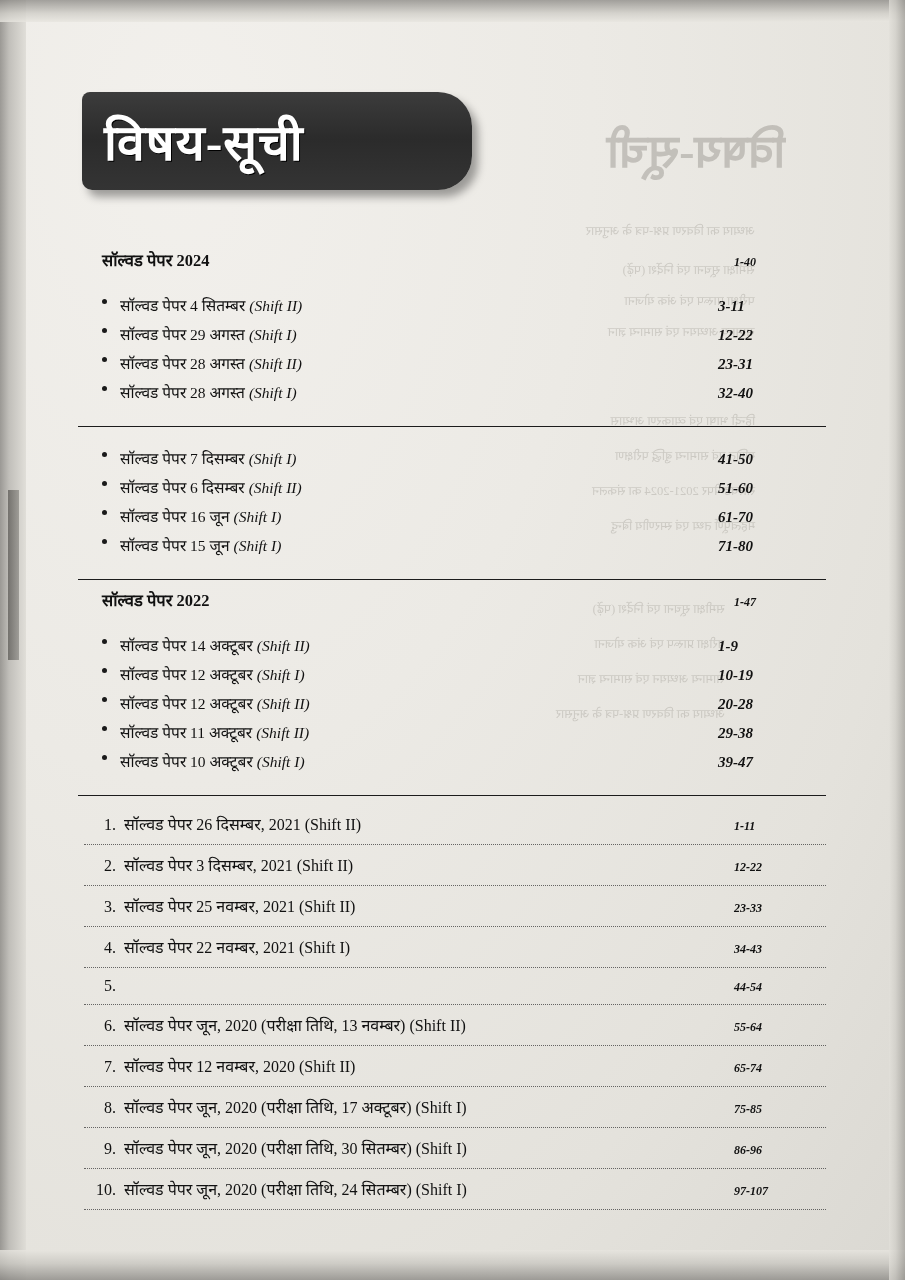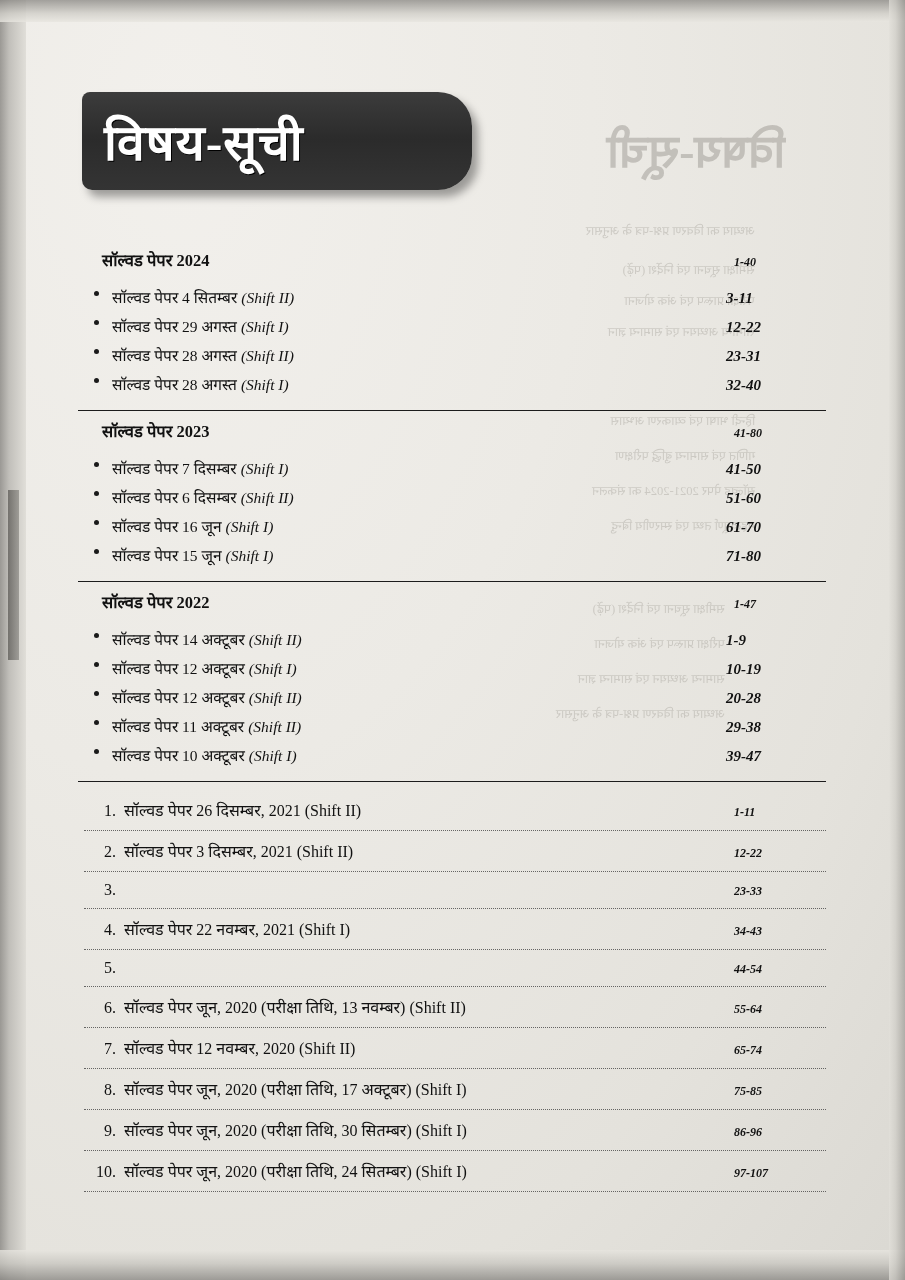--- a/index.html
+++ b/index.html
@@ -133,21 +133,21 @@
     flex: 0 0 auto;
     font-style: italic;
     font-weight: bold;
     font-size: 12px;
     text-align: left;
     width: 92px;
   }
 
   ul.items {
     list-style: none;
-    margin: 8px;
+    margin: 16px;
     padding: 0 0 4px 0;
   }
   ul.items li {
     display: flex;
     align-items: baseline;
     font-size: 15.5px;
     color: #111;
     padding: 3.5px 0 3.5px 26px;
     position: relative;
   }
@@ -273,25 +273,20 @@
           <span class="label">सॉल्वड पेपर 28 अगस्त</span>
           <span class="shift">(Shift I)</span>
           <span class="filler"></span>
           <span class="pages">32-40</span>
         </li>
       </ul>
       <div class="rule"></div>
     </div>
 
     <div class="group">
-      <div class="group-head">
-        <span class="label">सॉल्वड पेपर 2023</span>
-        <span class="filler"></span>
-        <span class="pages">41-80</span>
-      </div>
       <ul class="items">
         <li>
           <span class="bullet"></span>
           <span class="label">सॉल्वड पेपर 7 दिसम्बर</span>
           <span class="shift">(Shift I)</span>
           <span class="filler"></span>
           <span class="pages">41-50</span>
         </li>
         <li>
           <span class="bullet"></span>
@@ -377,20 +372,21 @@
       <div class="num-row">
         <span class="idx">2.</span>
         <span class="label">सॉल्वड पेपर 3 दिसम्बर, 2021 (Shift II)</span>
         <span class="filler"></span>
         <span class="pages">12-22</span>
       </div>
       <div class="dotrule"></div>
 
       <div class="num-row">
         <span class="idx">3.</span>
+        <span class="label">सॉल्वड पेपर 25 नवम्बर, 2021 (Shift II)</span>
         <span class="filler"></span>
         <span class="pages">23-33</span>
       </div>
       <div class="dotrule"></div>
 
       <div class="num-row">
         <span class="idx">4.</span>
         <span class="label">सॉल्वड पेपर 22 नवम्बर, 2021 (Shift I)</span>
         <span class="filler"></span>
         <span class="pages">34-43</span>

